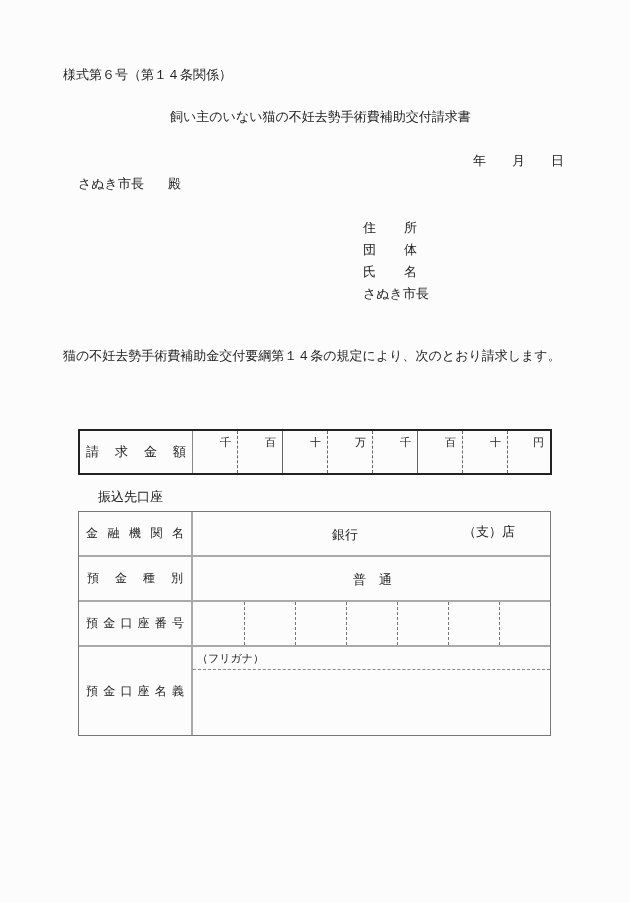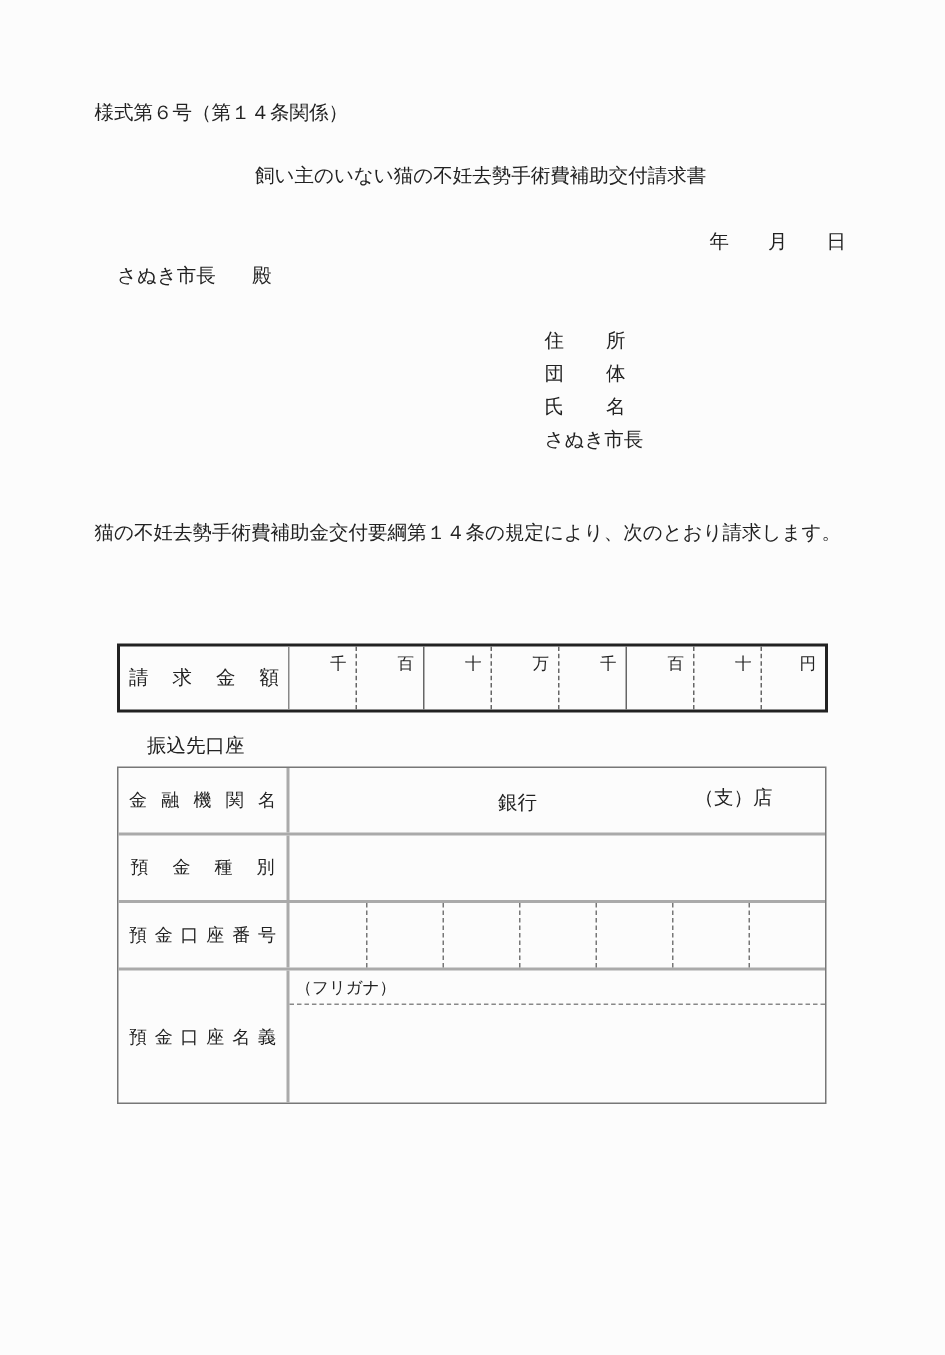--- a/index.html
+++ b/index.html
@@ -106,20 +106,23 @@
       <span class="abs" style="left:270px;top:11px">（支）店</span>
     </div>
   </div>
   <div class="row" style="top:45px;height:45px">
     <div class="rl" style="padding:0 8px">
       <span>預</span>
         <span>金</span>
         <span>種</span>
         <span>別</span>
     </div>
+    <div class="rv">
+      <span class="abs" style="left:160px;top:14px">普　通</span>
+    </div>
   </div>
   <div class="row" style="top:90px;height:45px">
     <div class="rl">
       <span>預</span>
         <span>金</span>
         <span>口</span>
         <span>座</span>
         <span>番</span>
         <span>号</span>
     </div>

